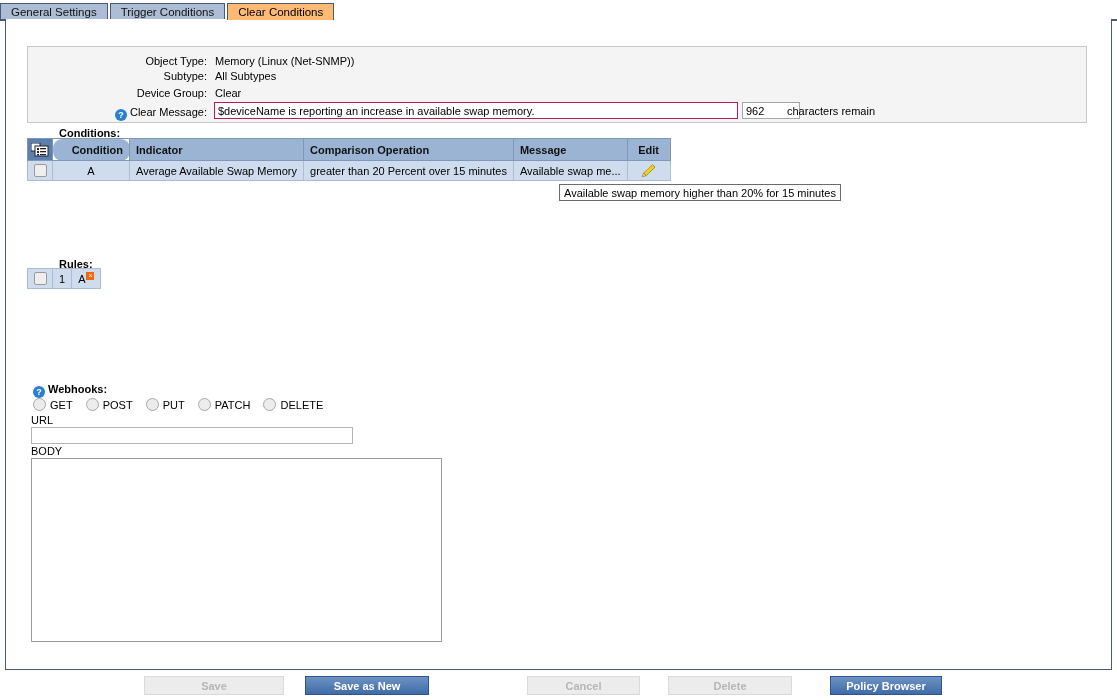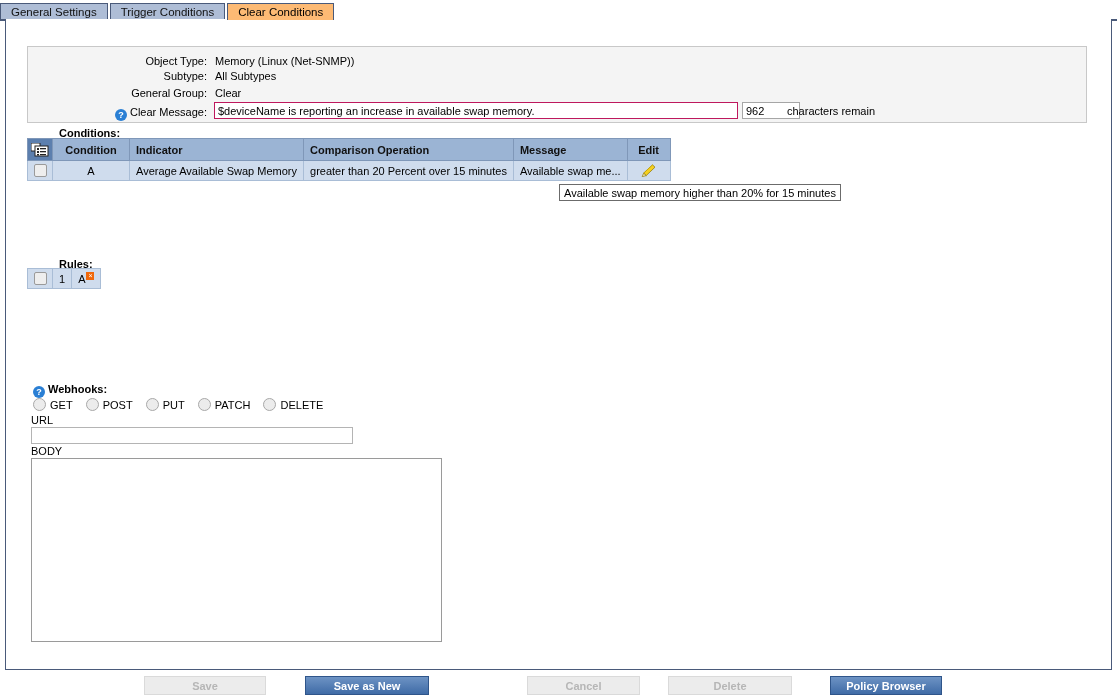--- a/index.html
+++ b/index.html
@@ -227,21 +227,21 @@
 
 <div class="info-row" style="top:53px;left:27px;">
   <span class="info-label">Object Type:</span>
   <span class="info-value">Memory (Linux (Net-SNMP))</span>
 </div>
 <div class="info-row" style="top:68px;left:27px;">
   <span class="info-label">Subtype:</span>
   <span class="info-value">All Subtypes</span>
 </div>
 <div class="info-row" style="top:85px;left:27px;">
-  <span class="info-label">General Group:</span>
+  <span class="info-label">Device Group:</span>
   <span class="info-value">Clear</span>
 </div>
 <div class="info-row" style="top:104px;left:27px;">
   <span class="info-label" style="width:180px;">
     <span class="help-icon">?</span>
     <span>Clear Message:</span>
   </span>
 </div>
 <input class="clearmsg-input" type="text" value="$deviceName is reporting an increase in available swap memory." style="">
 <input class="chars-input" type="text" value="962" style="">
@@ -259,21 +259,21 @@
           <rect x="4" y="3" width="13" height="10" fill="#ffffff" stroke="#222" stroke-width="1"></rect>
           <rect x="6" y="5" width="2" height="2" fill="#222"></rect>
           <rect x="9" y="5" width="6" height="1.3" fill="#222"></rect>
           <rect x="6" y="8" width="2" height="2" fill="#222"></rect>
           <rect x="9" y="8" width="6" height="1.3" fill="#222"></rect>
           <rect x="6" y="11" width="2" height="1.5" fill="#222"></rect>
           <rect x="9" y="11" width="6" height="1.2" fill="#222"></rect>
         </svg>
       </span>
     </th>
-    <th style="width:64px;text-align:center;">Condition</th>
+    <th style="width:64px;text-align:right;border-radius:9px;">Condition</th>
     <th style="width:140px;">Indicator</th>
     <th style="width:190px;">Comparison Operation</th>
     <th style="width:100px;">Message</th>
     <th style="width:30px;text-align:center;">Edit</th>
   </tr>
   <tr>
     <td class="ck">
       <span class="cbox"></span>
     </td>
     <td>A</td>
@@ -324,18 +324,18 @@
   <span class="rb"></span><span class="rb-label">DELETE</span>
 </div>
 
 <div class="url-label">URL</div>
 <input class="url-input" type="text" value="" style="">
 
 <div class="body-label">BODY</div>
 <textarea class="body-area" placeholder="" style=""></textarea>
 
 <div class="footer">
-  <div class="btn disabled" style="left:144px;width:122px;">Save</div>
+  <div class="btn disabled" style="left:144px;width:140px;">Save</div>
   <div class="btn primary" style="left:305px;width:124px;">Save as New</div>
   <div class="btn disabled" style="left:487px;width:113px;margin-left:40px;">Cancel</div>
   <div class="btn disabled" style="left:668px;width:124px;">Delete</div>
   <div class="btn primary" style="left:830px;width:112px;">Policy Browser</div>
 </div>
 
 </body></html>

